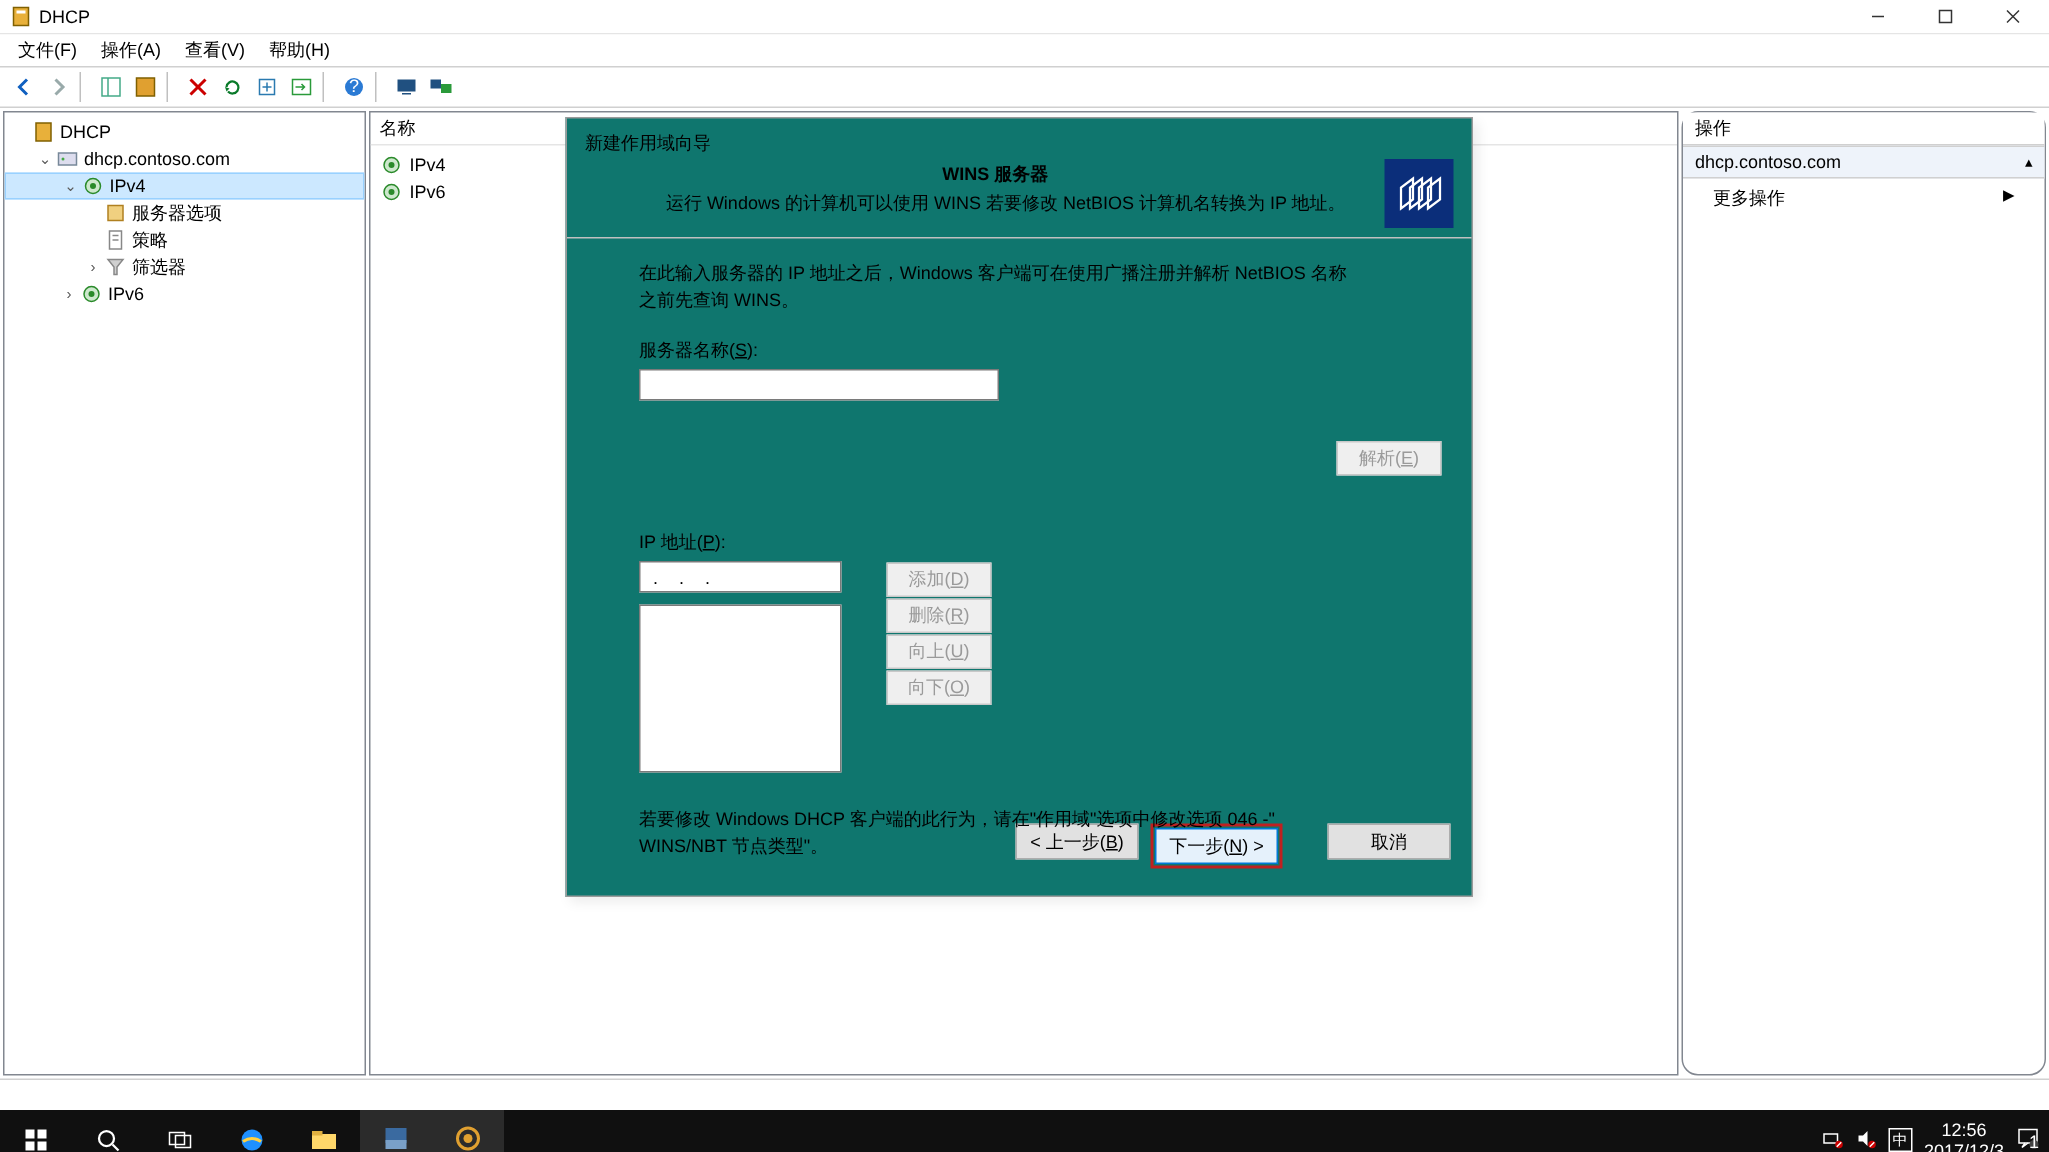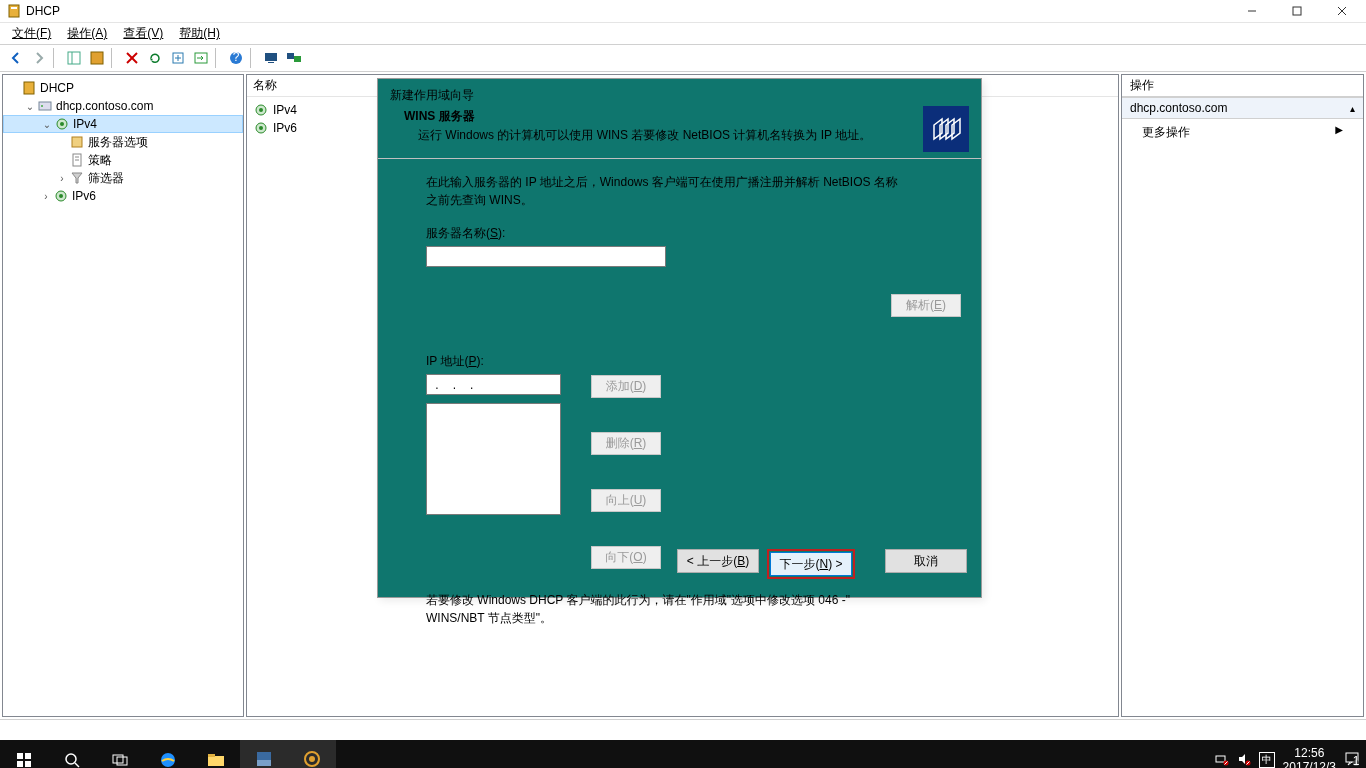--- a/index.html
+++ b/index.html
@@ -5,21 +5,21 @@
 * { box-sizing: border-box; margin: 0; padding: 0; font-family: "Microsoft YaHei", "Segoe UI", Tahoma, sans-serif; font-size: 12px; }
 body { width: 1366px; height: 768px; overflow: hidden; background: #fff; }
 
 .title-bar { height: 23px; background: #fff; display: flex; align-items: center; padding: 0 2px; border-bottom: 1px solid #e5e5e5;}
 .title-bar .app-icon { width: 16px; height: 16px; margin: 0 4px; display:inline-flex; align-items:center; justify-content:center;}
 .title-bar .title { flex: 1; color: #000; }
 .title-bar .win-controls { display: flex; }
 .title-bar .win-controls span { width: 45px; height: 22px; display:inline-flex; align-items:center; justify-content:center; color:#555;}
 
 .menu-bar { height: 21px; display: flex; align-items: center; padding: 0 4px; background:#fff;}
-.menu-bar span { padding: 2px 8px; text-decoration: underline; }
+.menu-bar span { padding: 2px 8px; }
 
 .toolbar { height: 28px; border-top: 1px solid #d0d0d0; border-bottom: 1px solid #d0d0d0; background:#fff; display:flex; align-items:center; padding:0 4px; gap:0;}
 .toolbar .tb-btn, .toolbar .tb-sep { width:23px; height:22px; display:inline-flex; align-items:center; justify-content:center; }
 .toolbar .tb-sep { width:6px; border-left:1px solid #c0c0c0; margin: 0 3px; height:20px;}
 .toolbar svg { width:16px; height:16px;}
 
 .workspace { display:flex; height: 648px; border-bottom: 1px solid #d0d0d0;}
 .pane { border: 1px solid #828790; background:#fff;}
 
 .tree-pane { width: 242px; margin: 2px 0 2px 2px; overflow:auto; padding-top:4px;}
@@ -32,45 +32,45 @@
 .tree-indent-1 { padding-left: 20px;}
 .tree-indent-2 { padding-left: 36px;}
 .tree-indent-3 { padding-left: 52px;}
 
 .center-pane { flex:1; margin: 2px; position:relative; overflow:hidden;}
 .center-header { height:22px; border-bottom:1px solid #e5e5e5; display:flex; align-items:center; padding:0 6px; font-weight:normal;}
 .center-list { padding:4px 6px;}
 .list-row { display:flex; align-items:center; height:18px;}
 .list-row .node-icon { width:16px; height:16px; margin-right:4px; display:inline-flex; align-items:center; justify-content:center;}
 
-.actions-pane { width: 243px; margin: 2px 2px 2px 0;}
+.actions-pane { width: 243px; margin: 2px 2px 2px 0; border-radius: 11px;}
 .actions-header { height:22px; background:#fff; border-bottom:1px solid #d0d0d0; display:flex; align-items:center; padding:0 8px;}
 .actions-group-hd { background:#eef3fa; border-top:1px solid #d0d0d0; border-bottom:1px solid #d0d0d0; padding:3px 8px; display:flex; align-items:center; justify-content:space-between;}
 .actions-item { padding:5px 20px; display:flex; align-items:flex-start; justify-content:space-between;}
 .tri-right { font-size:10px;}
 
 .wizard { position:absolute; left:130px; top:3px; width:605px; height:520px; background:#0f766e; border:1px solid #9a9a9a; box-shadow: 3px 3px 8px rgba(0,0,0,0.08);}
 .wiz-title { padding: 8px 12px 2px 12px;}
 .wiz-header-zone { display:flex; padding:0 12px 6px 12px; align-items:flex-start;}
-.wiz-header-text { flex:1; padding-top:2px;}
+.wiz-header-text { flex:1; padding-top:2px;text-align:center;}
 .wiz-header-text .h1 { font-weight:bold; padding-left:14px; font-size:12px;}
 .wiz-header-text .h2 { padding-left:28px; color:#000; font-size:12px; margin-top:2px;}
 .wiz-icon-box { width:46px; height:46px; background:#0b2e7a; display:flex; align-items:center; justify-content:center;}
 .wiz-hr { border-top:1px solid #c0c0c0; margin: 0;}
 .wiz-body { padding: 14px 20px 10px 48px; height: 380px; position:relative;}
 .wiz-body p { margin-bottom:4px; line-height:1.5;}
 .form-row { display:flex; gap: 36px; margin-top:10px;flex-direction:column;}
 .form-col { display:flex; flex-direction:column; gap:4px;}
 .txt-input { border:1px solid #7a7a7a; height:21px; padding:0 4px; font-size:12px;}
 .txt-server { width: 240px;}
 .txt-ip { width: 135px; letter-spacing:1px;}
 .listbox { border:1px solid #7a7a7a; width:135px; height:112px; background:#fff;}
 .btn { height:23px; border:1px solid #adadad; background:#e1e1e1; font-size:12px; min-width:70px;}
 .btn[disabled] { color:#9a9a9a; border-color:#c8c8c8; background:#efefef;}
-.btn-stack { display:flex; flex-direction:column; gap:34px; margin-top:1px;}
+.btn-stack { display:flex; flex-direction:column; gap:1px; margin-top:1px;}
 .btn-stack .btn { width:70px;}
 .wiz-footer { display:flex; justify-content:flex-end; gap:8px; padding: 10px 14px 14px 14px;}
 .wiz-footer .btn { width:82px; height:24px;}
 .btn.next { border:1px solid #0078d7; background:#e5f1fb;}
 .next-wrap { border:2px solid #c02020; padding:1px;}
 .u { text-decoration:underline;}
 
 .taskbar { height:40px; background:#101010; display:flex; align-items:center; color:#fff;}
 .taskbar .start, .taskbar .tb-icon { width:48px; height:40px; display:inline-flex; align-items:center; justify-content:center;}
 .taskbar .tb-icon.active { background:#2b2b2b; border-bottom:2px solid #76b9ed;}

